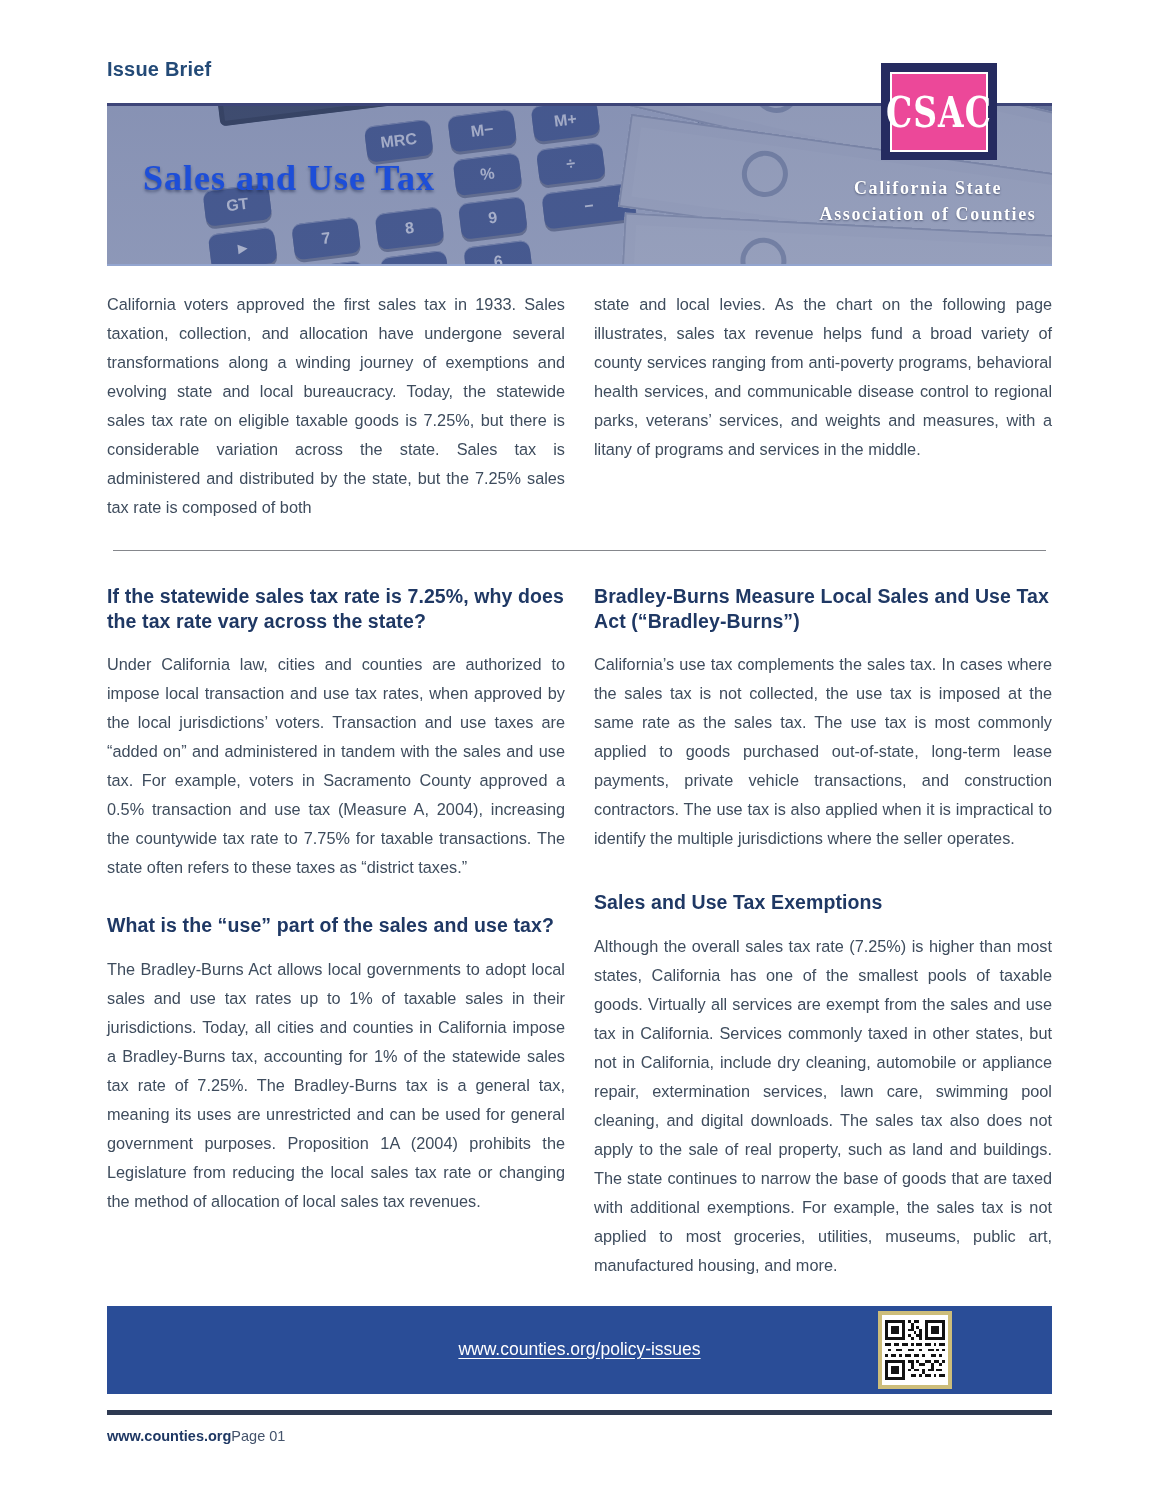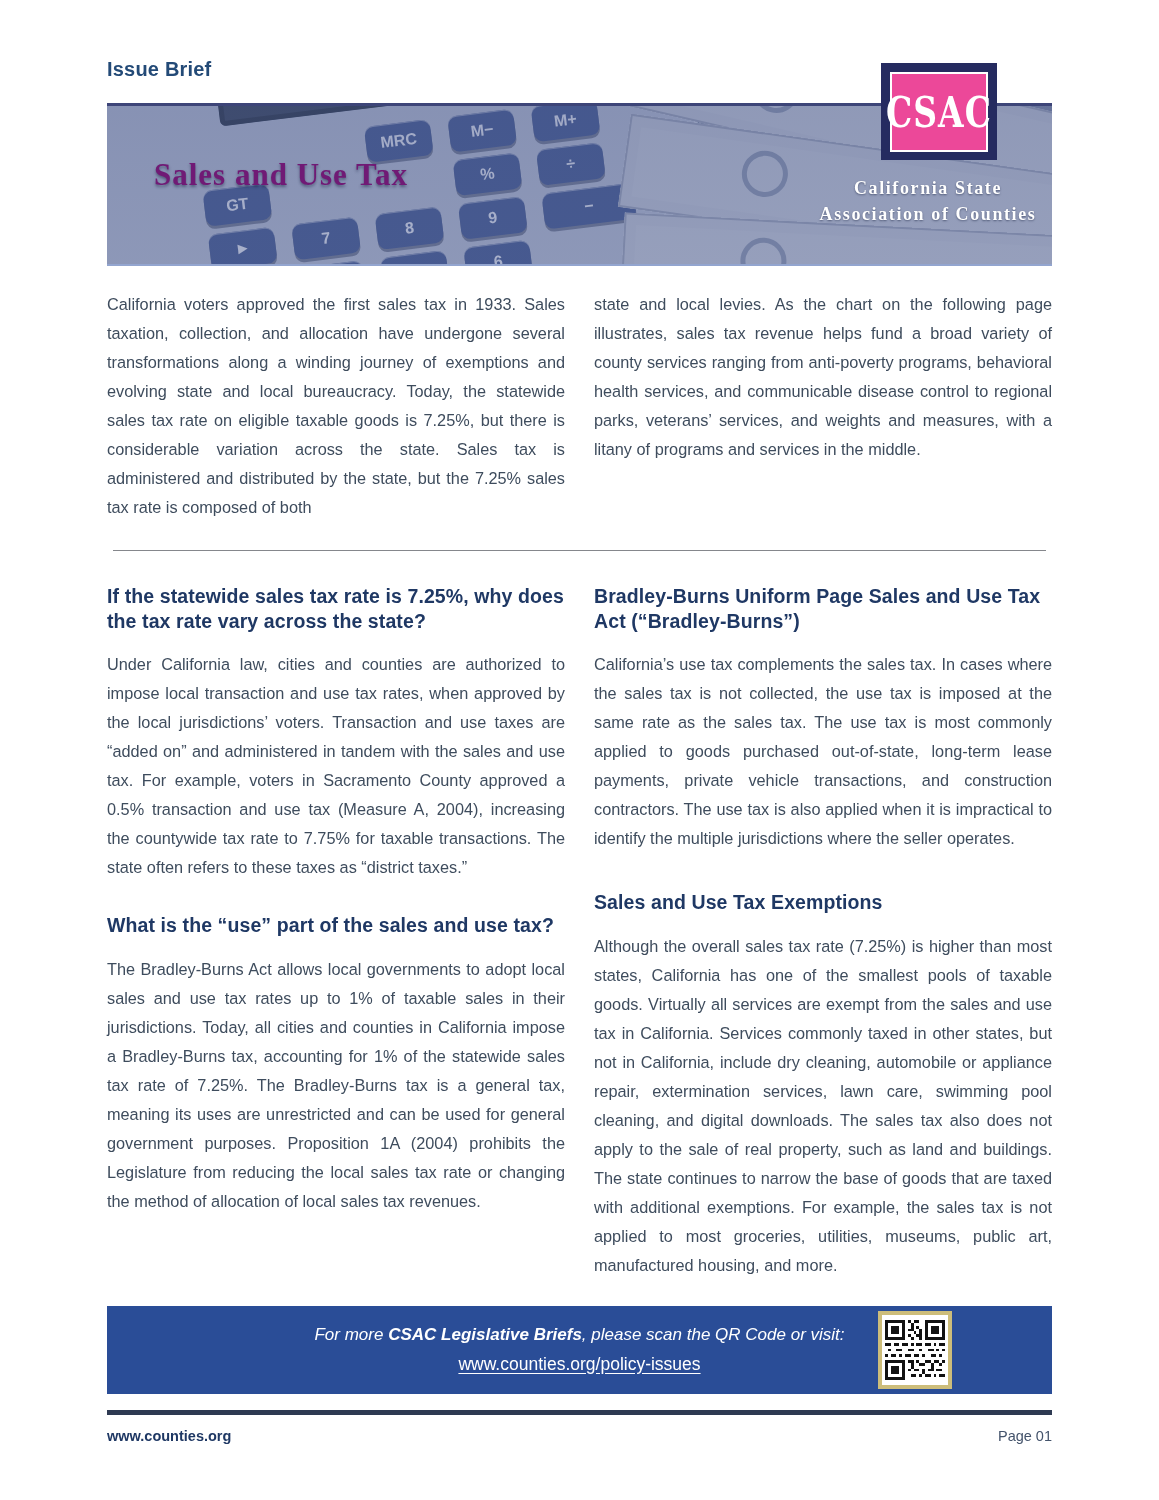--- a/index.html
+++ b/index.html
@@ -39,22 +39,22 @@
     box-shadow:inset 0 0 0 2px #a8b0c4, inset 0 0 0 12px #ccd2e0; }
   .bill .seal { position:absolute; left:118px; top:18px; width:46px; height:46px;
     border:5px solid #9aa5bd; border-radius:50%; }
   .bill1 { right:-50px; top:-36px; width:470px; height:90px; transform:rotate(13deg); }
   .bill2 { right:-70px; top:42px; width:500px; height:94px; transform:rotate(8deg); }
   .bill3 { right:-90px; top:120px; width:520px; height:92px; transform:rotate(3deg); }
 
   .banner-overlay { position:absolute; inset:0; z-index:3;
     background:linear-gradient(rgba(47,62,118,.40), rgba(47,62,118,.36)); }
 
-  .banner-title { position:absolute; left:47px; top:54px; z-index:5;
-    font-family:"Liberation Serif", serif; font-weight:bold; font-size:31px; color:#701a75;
+  .banner-title { position:absolute; left:36px; top:54px; z-index:5;
+    font-family:"Liberation Serif", serif; font-weight:bold; font-size:36px; color:#1d4ed8;
     letter-spacing:1px; text-shadow:0 2px 3px rgba(15,25,55,.45); }
 
   .logo-box { position:absolute; top:-40px; right:55px; width:116px; height:97px; z-index:6;
     background:#252b60; display:flex; align-items:center; justify-content:center; }
   .logo-inner { width:98px; height:80px; border:2px solid #ffffff; background:#ec4899;
     display:flex; align-items:center; justify-content:center; }
   .logo-acronym { color:#fff; font-family:"DejaVu Serif", serif; font-weight:bold;
     font-size:33px; transform:scaleY(1.32); letter-spacing:1px; }
   .logo-caption { position:absolute; top:72px; right:12px; width:224px; z-index:6;
     text-align:center; color:#ffffff; font-family:"Liberation Serif", serif;
@@ -79,21 +79,21 @@
     display:flex; flex-direction:column; justify-content:center; gap:9px; }
   .bar-line1 { text-align:center; color:#ffffff; font-style:italic; font-size:17px; }
   .bar-line1 b { font-style:italic; }
   .bar-link { display:block; text-align:center; color:#ffffff; font-weight:normal;
     font-size:17.5px; text-decoration:underline; text-underline-offset:3px; }
   .qr { position:absolute; right:100px; top:5px; width:74px; height:78px;
     background:#ffffff; border:4px solid #cdbd7a; padding:3px; }
   .qr svg { width:100%; height:100%; display:block; }
 
   .bottom-rule { border:none; border-top:5px solid #2e3a52; margin-top:16px; }
-  .footer-row { display:flex; justify-content:space-between; align-items:baseline;
+  .footer-row { display:flex; align-items:baseline;
     margin-top:13px; }
   .footer-site { font-size:14.5px; font-weight:bold; color:#1f3864; }
   .footer-page { font-size:14.5px; color:#44536b; }
 </style>
 </head>
 <body>
 
 <div class="page">
   <div class="content">
 
@@ -164,29 +164,28 @@
     <hr class="divider">
 
     <div class="cols">
       <div class="col col-left">
         <h2 class="sec">If the statewide sales tax rate is 7.25%, why does the tax rate vary across the state?</h2>
         <p class="body">Under California law, cities and counties are authorized to impose local transaction and use tax rates, when approved by the local jurisdictions’ voters. Transaction and use taxes are “added on” and administered in tandem with the sales and use tax. For example, voters in Sacramento County approved a 0.5% transaction and use tax (Measure A, 2004), increasing the countywide tax rate to 7.75% for taxable transactions. The state often refers to these taxes as “district taxes.”</p>
         <h2 class="sec sec2">What is the “use” part of the sales and use tax?</h2>
         <p class="body">The Bradley-Burns Act allows local governments to adopt local sales and use tax rates up to 1% of taxable sales in their jurisdictions. Today, all cities and counties in California impose a Bradley-Burns tax, accounting for 1% of the statewide sales tax rate of 7.25%. The Bradley-Burns tax is a general tax, meaning its uses are unrestricted and can be used for general government purposes. Proposition 1A (2004) prohibits the Legislature from reducing the local sales tax rate or changing the method of allocation of local sales tax revenues.</p>
       </div>
       <div class="col col-right">
-        <h2 class="sec">Bradley-Burns Uniform Page Sales and Use Tax Act (“Bradley-Burns”)</h2>
+        <h2 class="sec">Bradley-Burns Measure Local Sales and Use Tax Act (“Bradley-Burns”)</h2>
         <p class="body">California’s use tax complements the sales tax. In cases where the sales tax is not collected, the use tax is imposed at the same rate as the sales tax. The use tax is most commonly applied to goods purchased out-of-state, long-term lease payments, private vehicle transactions, and construction contractors. The use tax is also applied when it is impractical to identify the multiple jurisdictions where the seller operates.</p>
         <h2 class="sec sec2">Sales and Use Tax Exemptions</h2>
         <p class="body">Although the overall sales tax rate (7.25%) is higher than most states, California has one of the smallest pools of taxable goods. Virtually all services are exempt from the sales and use tax in California. Services commonly taxed in other states, but not in California, include dry cleaning, automobile or appliance repair, extermination services, lawn care, swimming pool cleaning, and digital downloads. The sales tax also does not apply to the sale of real property, such as land and buildings. The state continues to narrow the base of goods that are taxed with additional exemptions. For example, the sales tax is not applied to most groceries, utilities, museums, public art, manufactured housing, and more.</p>
       </div>
     </div>
 
     <div class="bar">
-      <div class="bar-line1"><span>For more </span><b>CSAC Legislative Briefs</b><span>, please scan the QR Code or visit:</span></div>
       <a class="bar-link">www.counties.org/policy-issues</a>
       <div class="qr">
         <svg viewBox="0 0 21 21" shape-rendering="crispEdges" aria-hidden="true">
           <rect width="21" height="21" fill="#ffffff"></rect>
           <path fill="#111111" d="M0 0h7v1H0zM0 1h1v5H0zM6 1h1v5H6zM0 6h7v1H0zM2 2h3v3H2zM14 0h7v1h-7zM14 1h1v5h-1zM20 1h1v5h-1zM14 6h7v1h-7zM16 2h3v3h-3zM0 14h7v1H0zM0 15h1v5H0zM6 15h1v5H6zM0 20h7v1H0zM2 16h3v3H2z"></path>
           <path fill="#111111" d="M8 0h1v1H8zM10 0h2v1h-2zM9 1h1v2H9zM11 2h1v1h-1zM8 3h2v1H8zM12 3h1v2h-1zM10 4h1v1h-1zM8 5h1v1H8zM11 5h2v1h-2zM9 6h1v1H9zM12 6h1v1h-1zM0 8h2v1H0zM3 8h2v1H3zM6 8h2v1H6zM9 8h1v1H9zM11 8h2v1h-2zM14 8h2v1h-2zM17 8h1v1h-1zM19 8h2v1h-2zM1 10h1v1H1zM4 10h2v1H4zM8 10h2v1H8zM12 10h1v1h-1zM15 10h2v1h-2zM18 10h1v1h-1zM20 10h1v1h-1zM0 12h1v1H0zM2 12h2v1H2zM5 12h1v1H5zM7 12h2v1H7zM10 12h2v1h-2zM13 12h1v1h-1zM16 12h2v1h-2zM19 12h1v1h-1zM8 14h2v1H8zM11 14h1v1h-1zM14 14h2v1h-2zM17 14h2v1h-2zM20 14h1v1h-1zM9 15h1v2H9zM12 15h2v1h-2zM16 15h1v2h-1zM19 15h1v1h-1zM8 17h1v1H8zM10 17h2v1h-2zM13 17h1v2h-1zM15 17h2v1h-2zM18 17h2v1h-2zM9 19h2v1H9zM12 19h1v1h-1zM14 19h2v1h-2zM17 19h1v1h-1zM19 19h2v1h-2z"></path>
         </svg>
       </div>
     </div>
 

